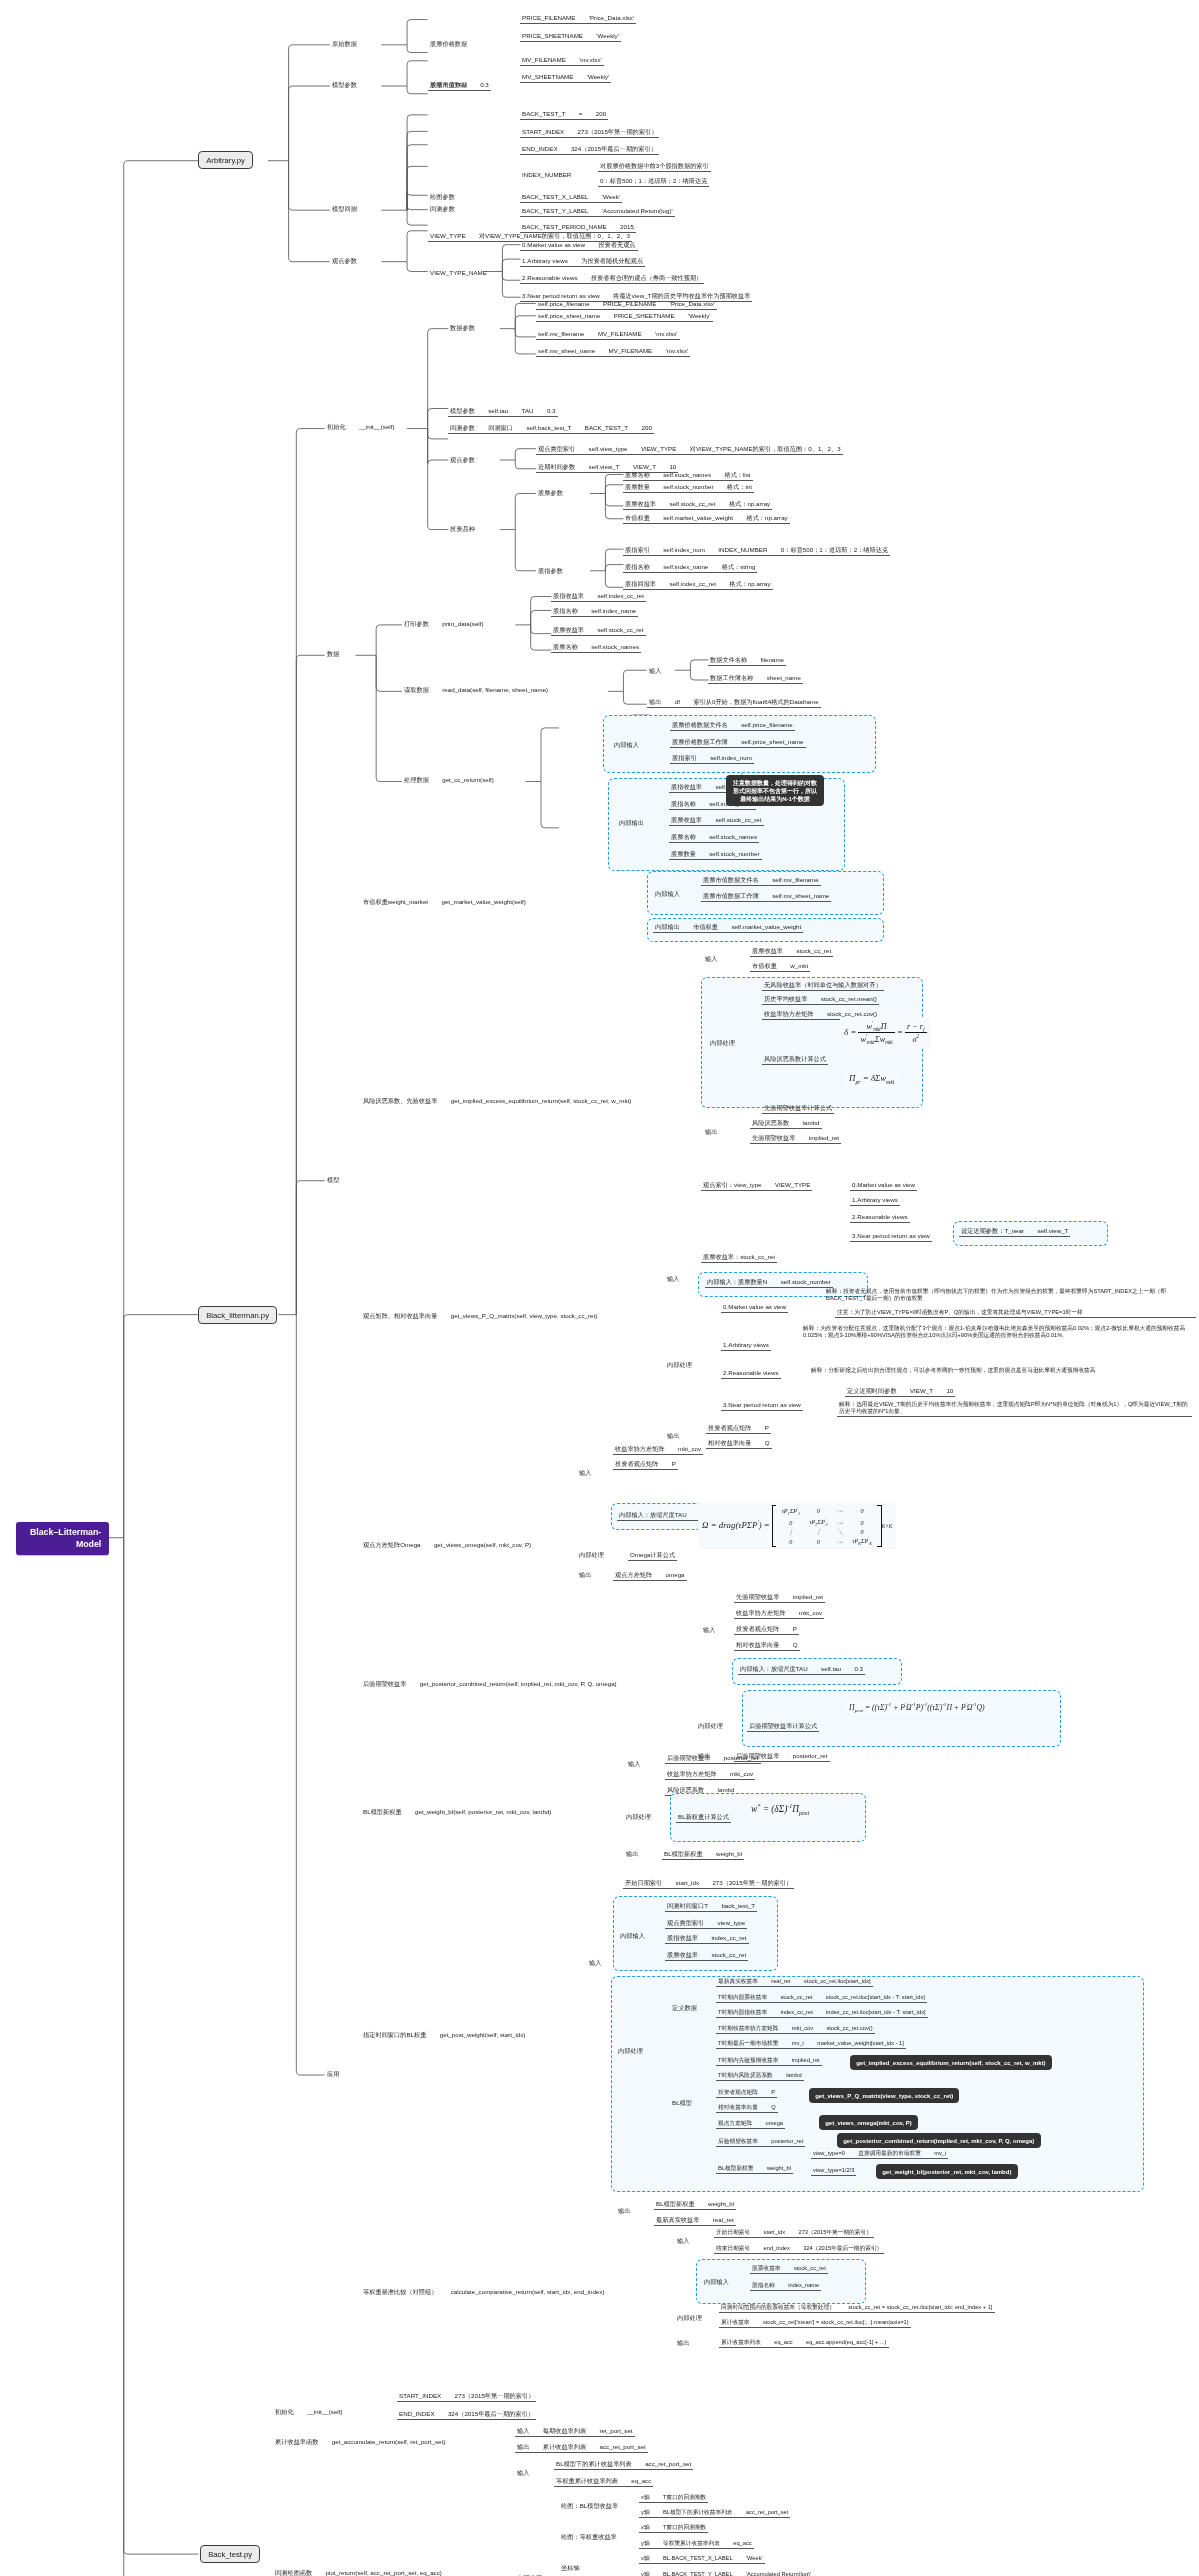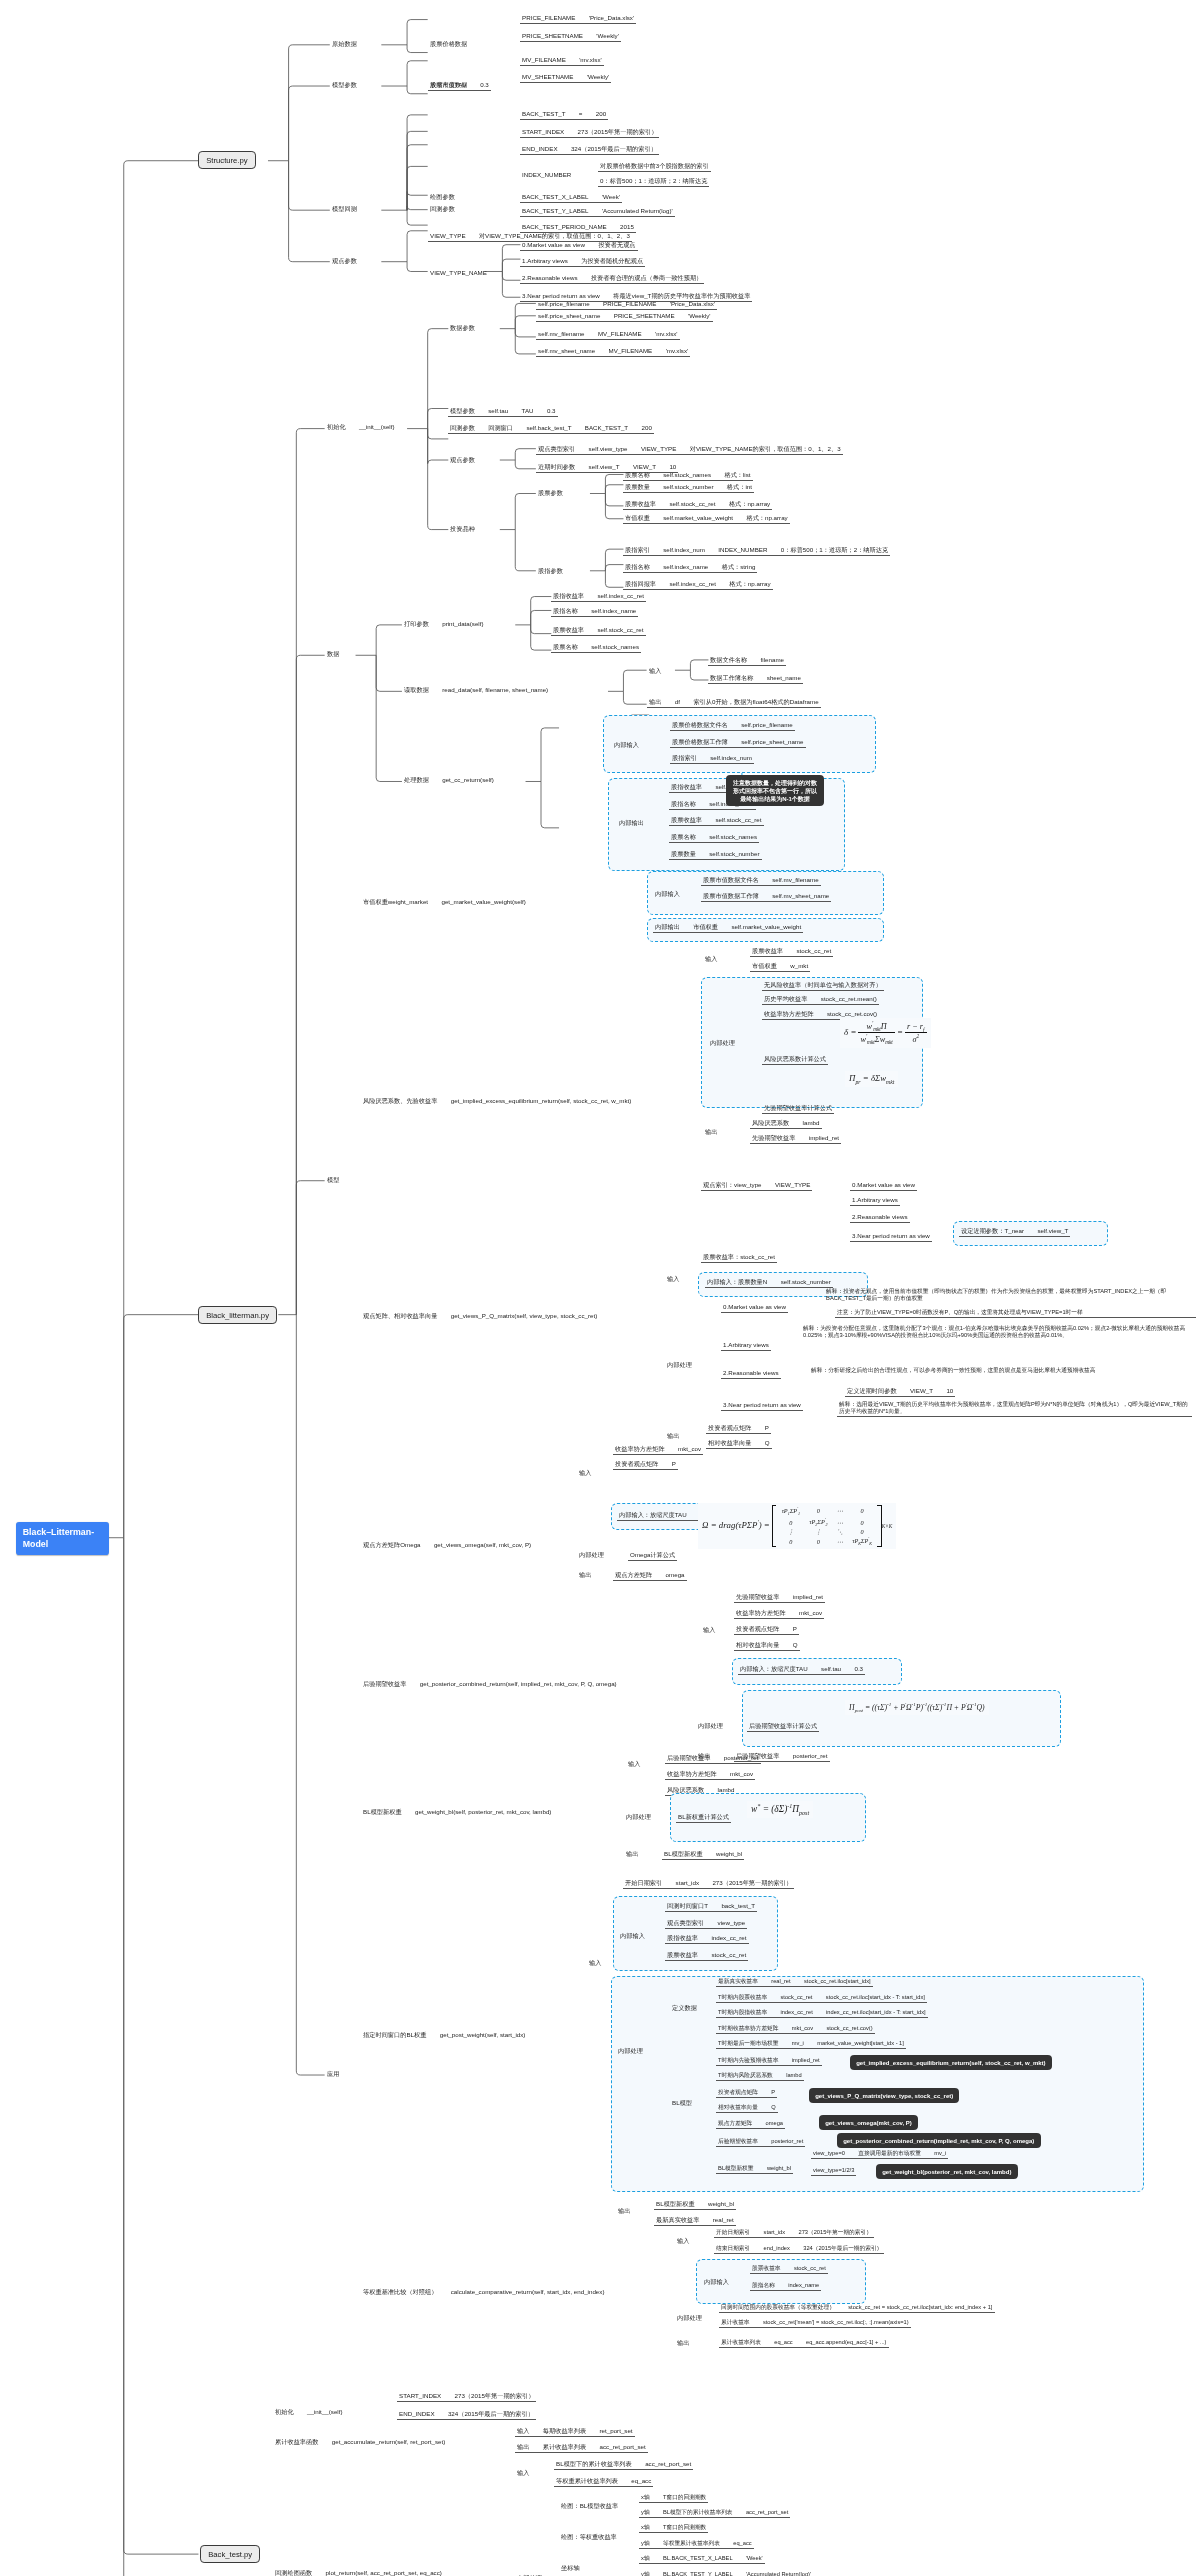--- a/index.html
+++ b/index.html
@@ -26,27 +26,27 @@
   }
   .node .k { display:inline-block; }
   .node .v { display:inline-block; margin-left:13.4px; }
 
   
   .ul { border-bottom:0.5px solid #555; padding-bottom:1px; }
 
   
   .root {
     position:absolute;
-    background:#3b82f6;
+    background:#4c1d95;
     color:#fff;
     font-weight:bold;
     font-size:8.8px;
     border-radius:3.1px;
     padding:5.2px 7.2px;
-    text-align:left;
+    text-align:right;
     line-height:1.3;
     box-shadow:0 0.5px 1px rgba(0,0,0,.25);
   }
   
   .file {
     position:absolute;
     background:#ececec;
     border:0.8px solid #3a3a3a;
     border-radius:4.1px;
     padding:3.6px 7.2px;
@@ -199,21 +199,21 @@
     <path d="M1220,1607 L1220,1655 Q1220,1662 1227,1662 L1260,1662"></path>
   </g>
 
   <g fill="none" stroke="#1c9fe0" stroke-width="2">
     <path d="M1415,1455 Q1440,1455 1440,1490 L1440,1520 Q1440,1545 1415,1545"></path>
   </g>
 </svg>
 
 <div class="root" style="left:15.5px; top:1522px; width:93px;">Black–Litterman-Model</div>
 
-<div class="file" style="left:198px; top:151px;">Structure.py</div>
+<div class="file" style="left:198px; top:151px;">Arbitrary.py</div>
 <div class="file" style="left:198px; top:1306px;">Black_litterman.py</div>
 <div class="file" style="left:200px; top:2545px;">Back_test.py</div>
 
 <div class="node" style="left:330px; top:39px;">原始数据</div>
 <div class="node" style="left:330px; top:80px;">模型参数</div>
 <div class="node" style="left:330px; top:204px;">模型回测</div>
 <div class="node" style="left:330px; top:256px;">观点参数</div>
 
 <div class="node" style="left:428px; top:39px;">股票价格数据</div>
 <div class="node ul" style="left:520px; top:13.4px;"><span class="k">PRICE_FILENAME</span><span class="v">'Price_Data.xlsx'</span></div>

